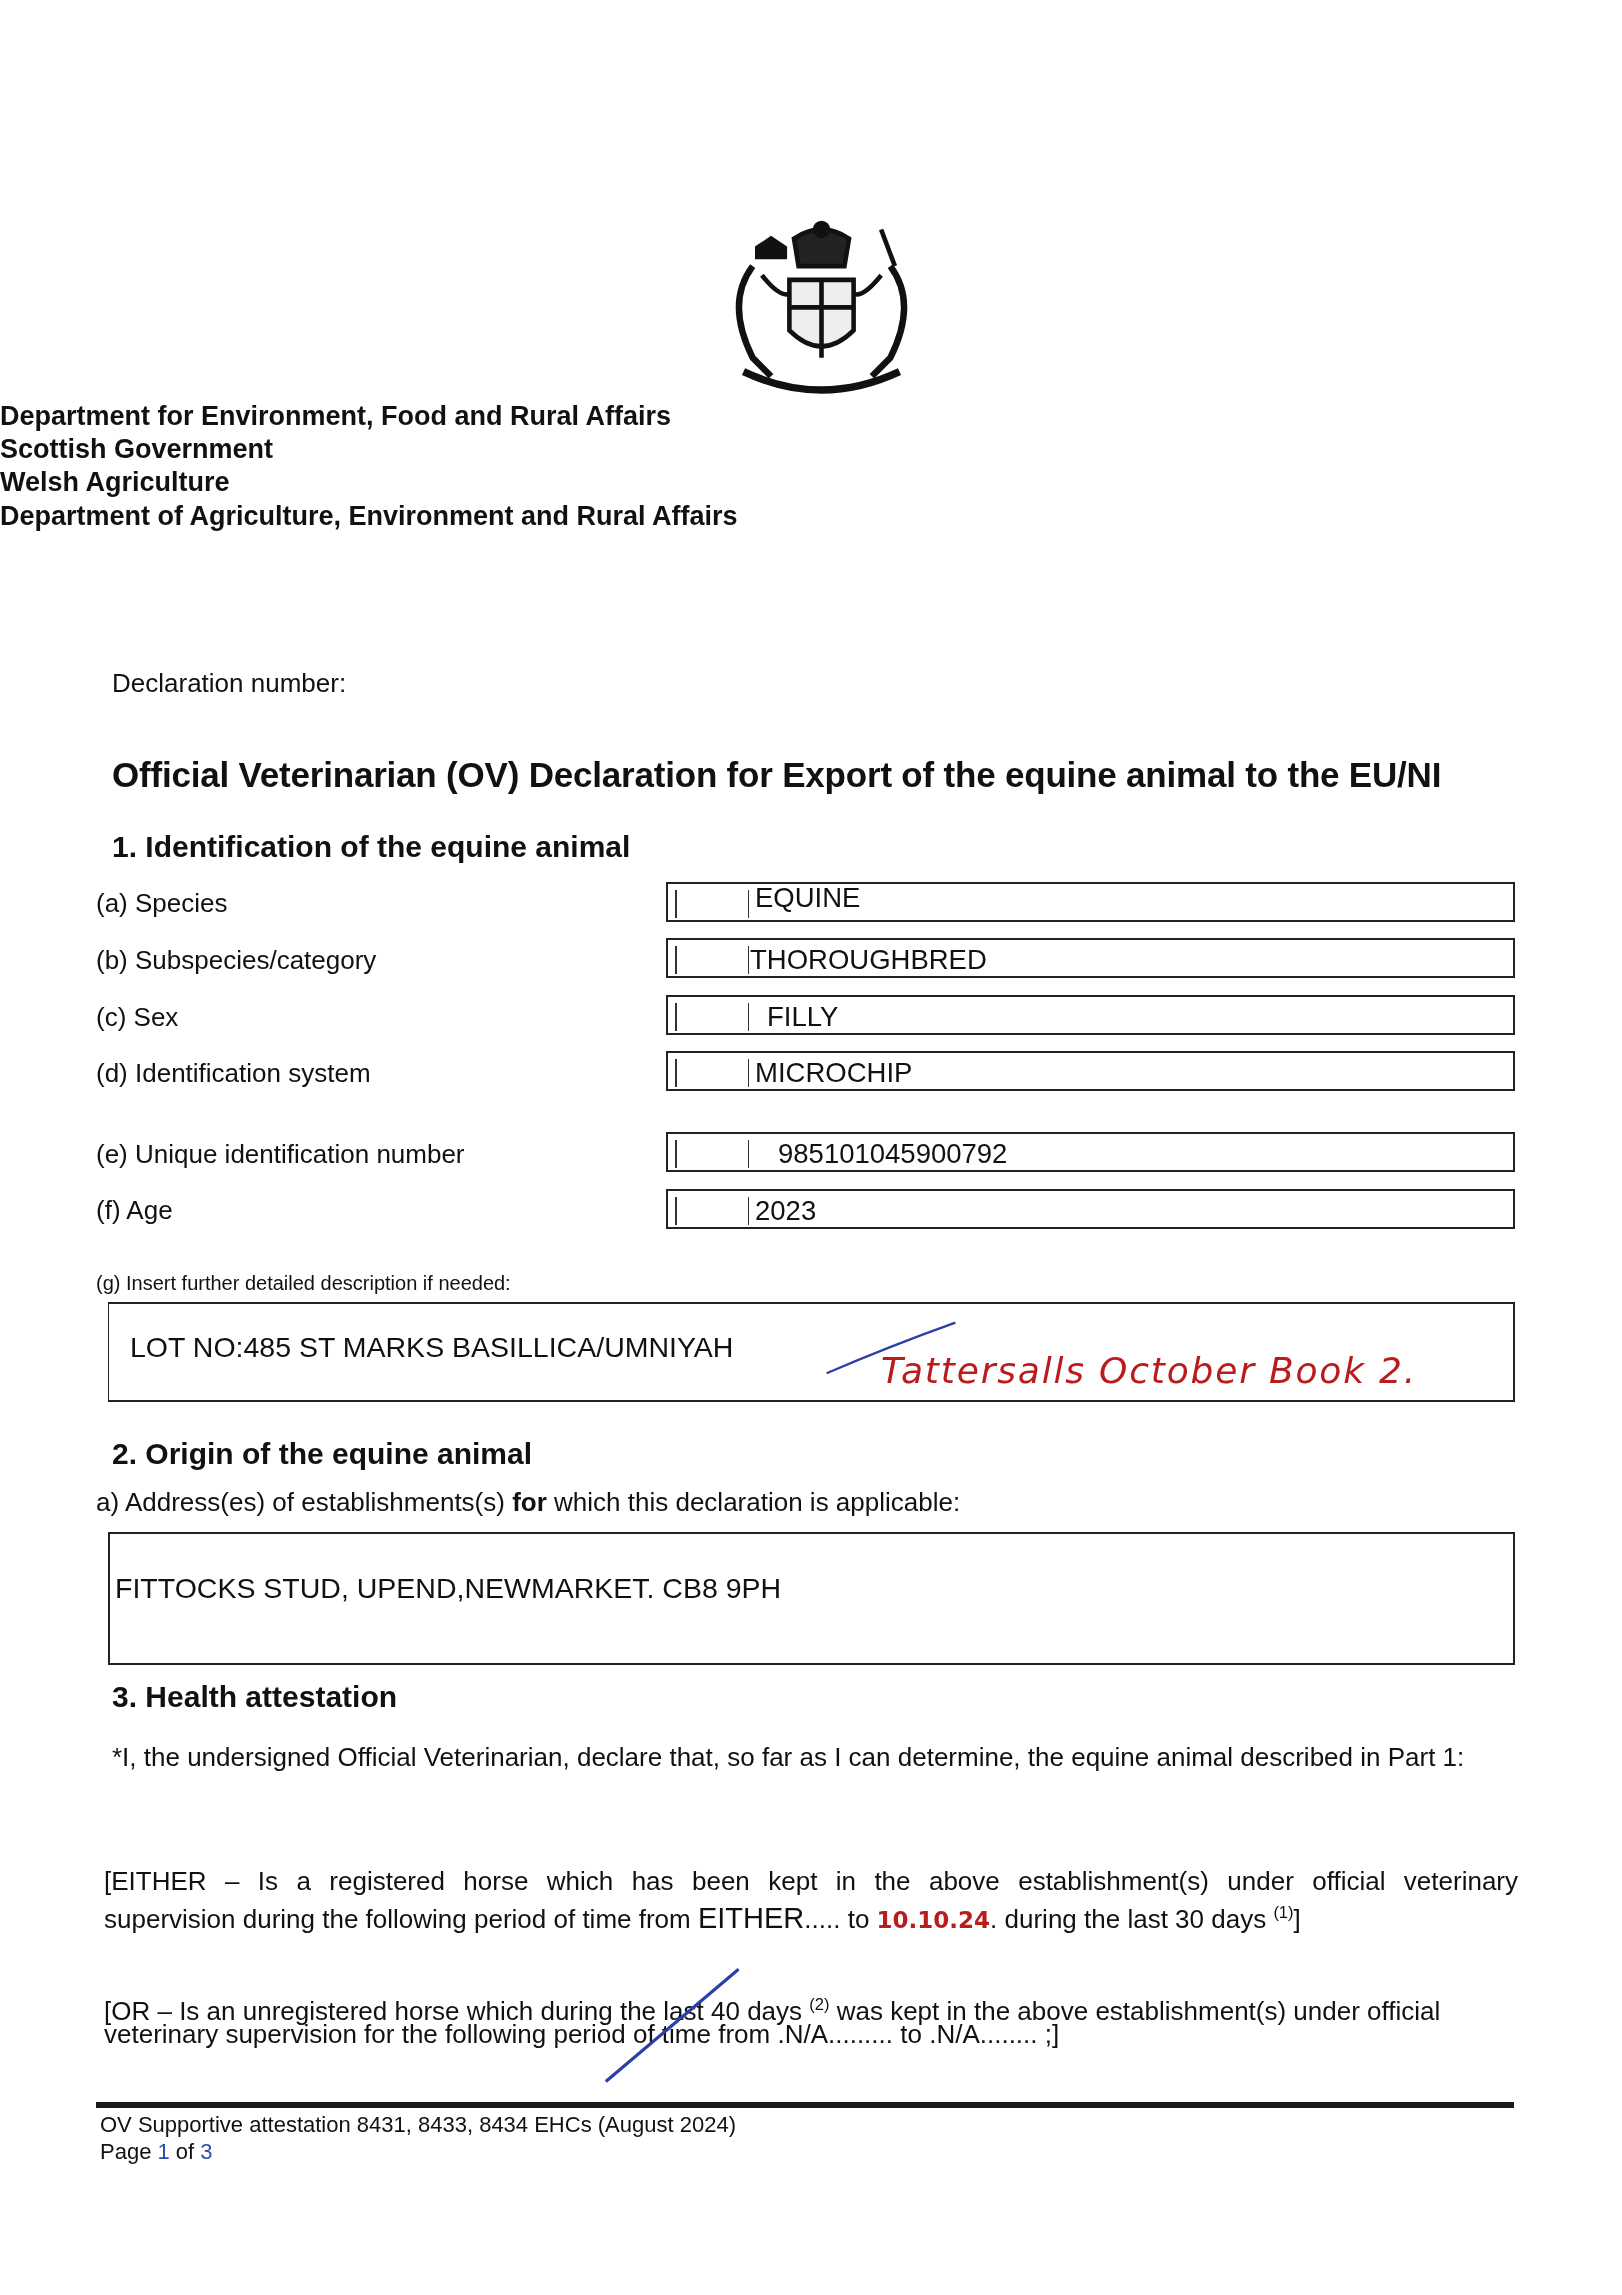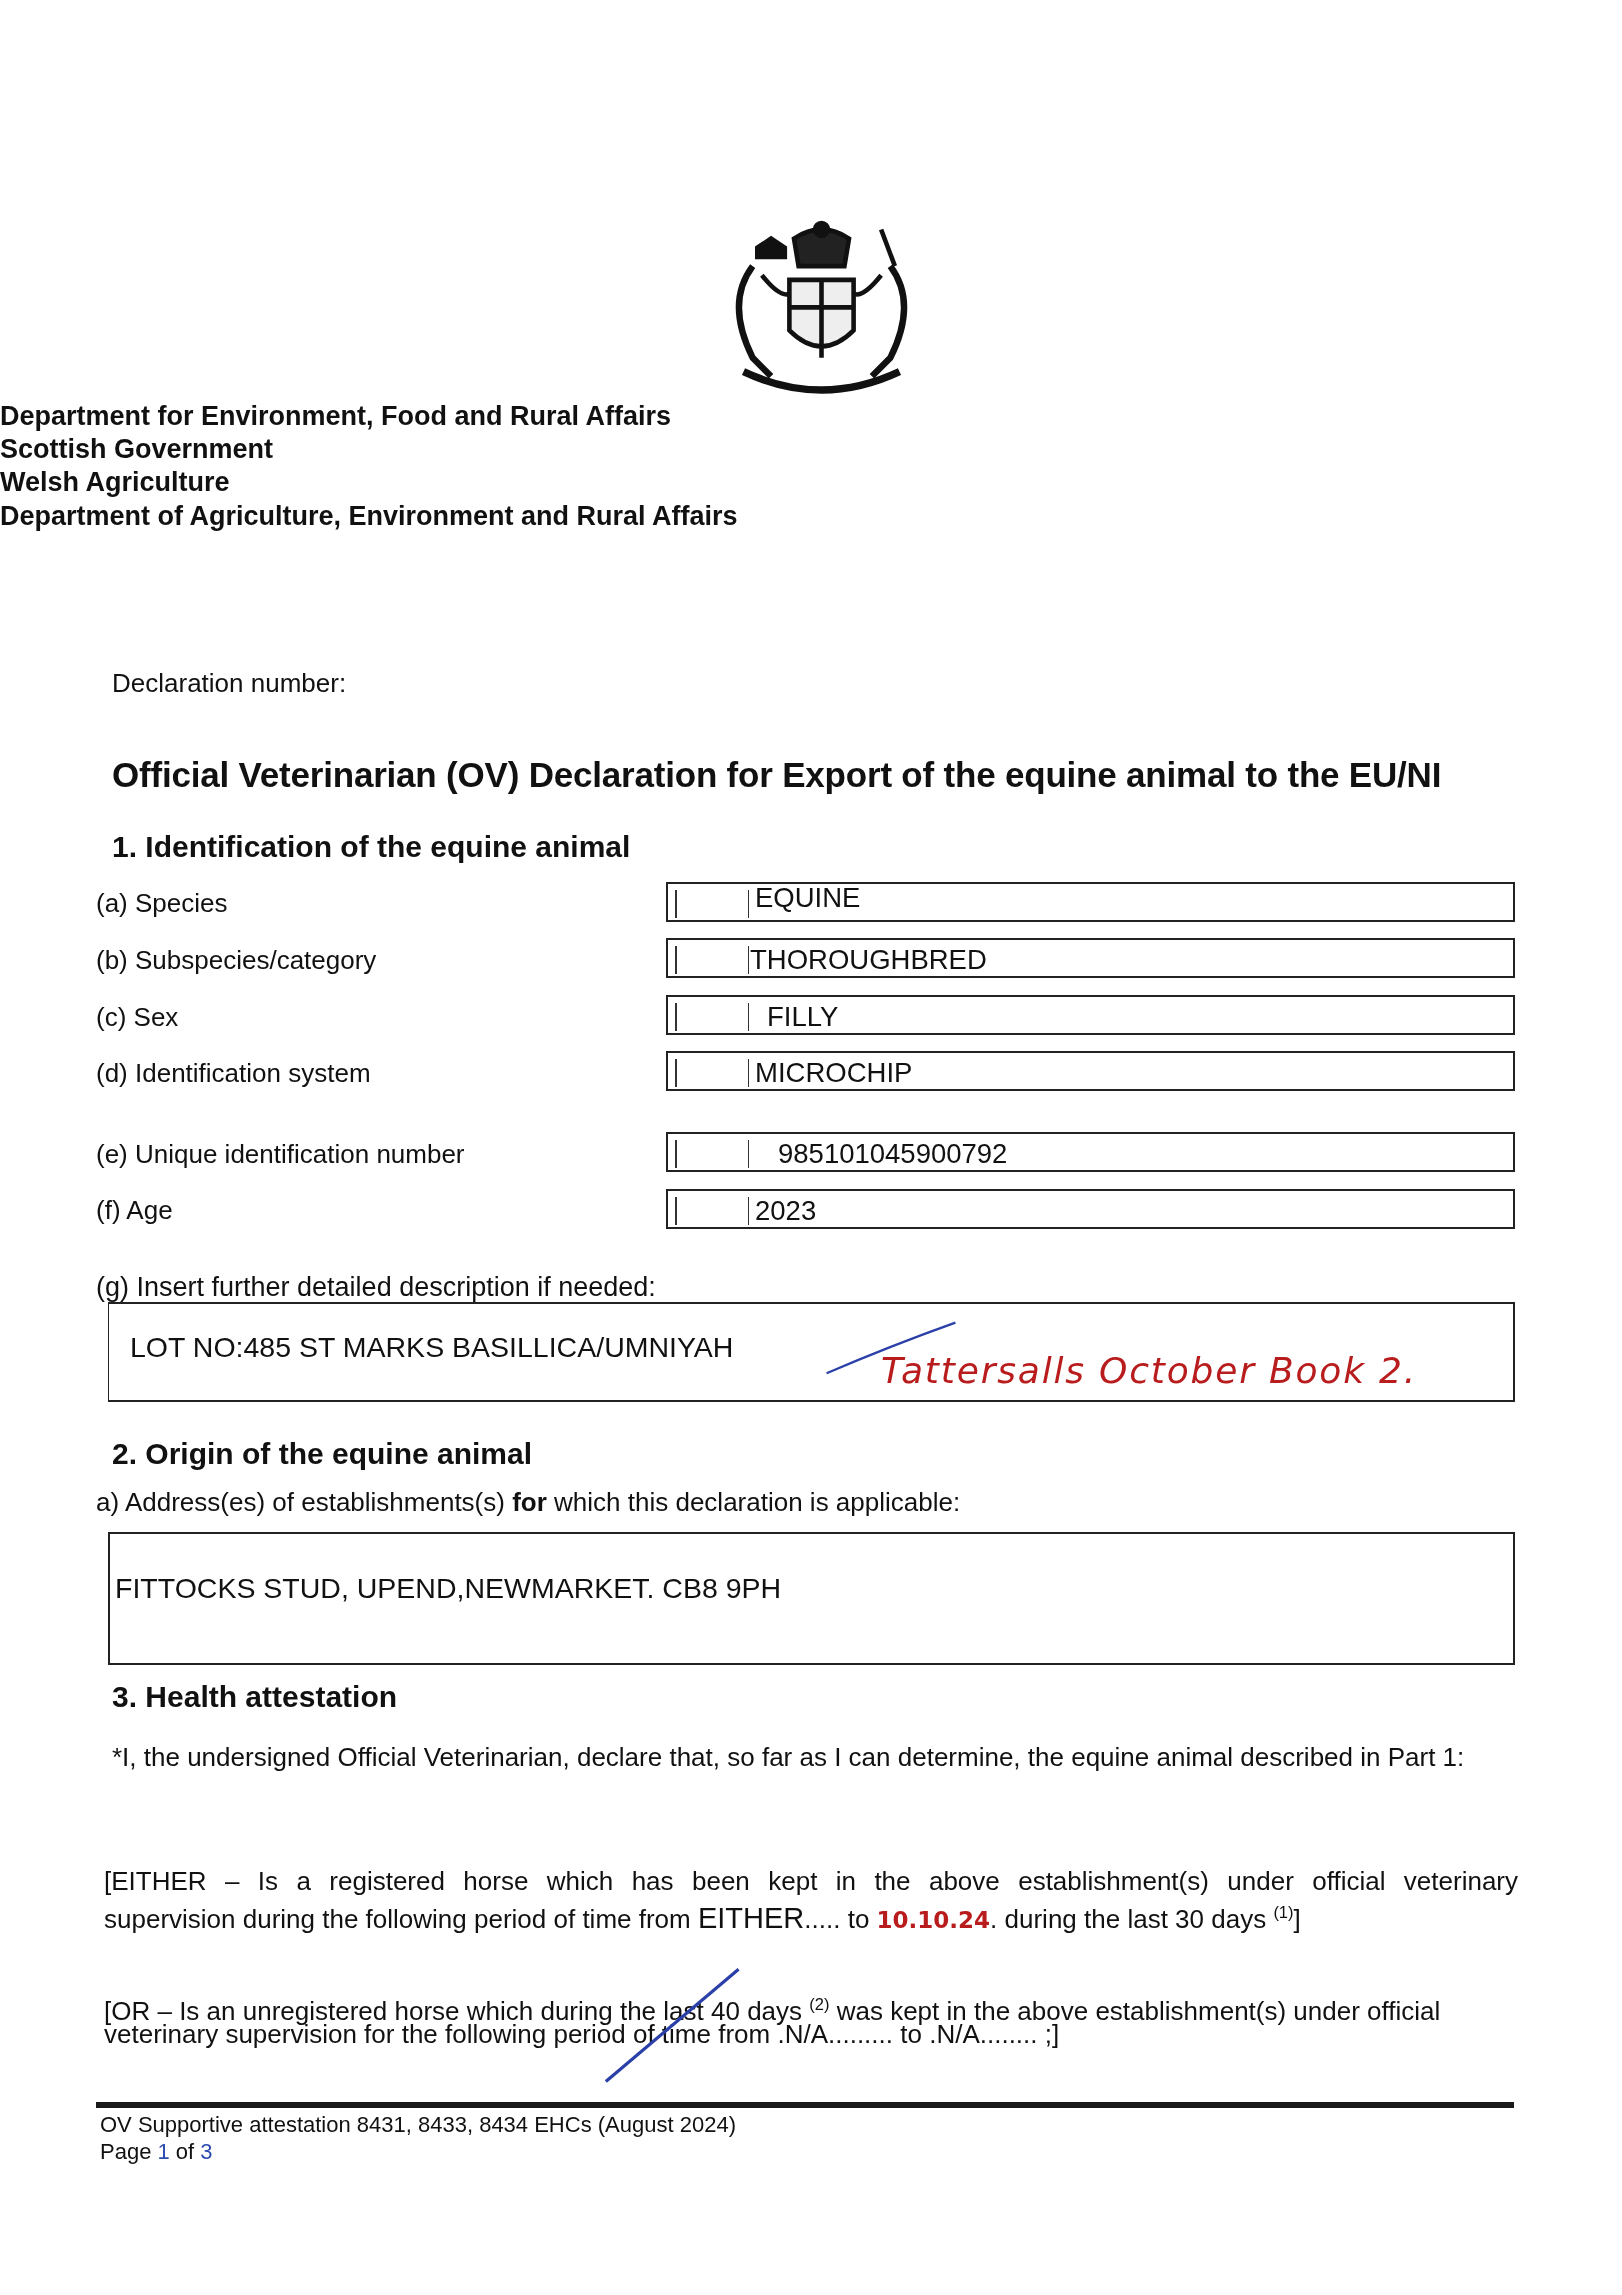--- a/index.html
+++ b/index.html
@@ -92,21 +92,21 @@
   <span class="val" style="left:110px">985101045900792</span>
 </div>
 
 <div class="abs row-label" style="top:1195px">(f) Age</div>
 <div class="abs field" style="top:1189px">
   <span class="tick1"></span>
     <span class="tick2"></span>
   <span class="val">2023</span>
 </div>
 
-<div class="abs row-label" style="top:1272px;font-size:27px">(g) Insert further detailed description if needed:</div>
+<div class="abs row-label" style="top:1272px;font-size:20px">(g) Insert further detailed description if needed:</div>
 <div class="abs desc-box"></div>
 <div class="abs" style="left:130px;top:1331px;font-size:28.5px">LOT NO:485 ST MARKS BASILLICA/UMNIYAH</div>
 <svg class="abs" style="left:822px;top:1318px" width="138" height="60" viewBox="0 0 300 130">
   <path d="M290 10 Q150 60 10 120" stroke="#2a3fa8" stroke-width="5" fill="none"></path>
 </svg>
 <div class="abs hand" style="left:881px;top:1350px;font-size:36px;font-style:italic;letter-spacing:1.8px">Tattersalls October Book 2.</div>
 
 <div class="abs sec-h" style="top:1437px">2. Origin of the equine animal</div>
 <div class="abs row-label" style="top:1487px">
   <span>a) Address(es) of establishments(s) </span><b>for</b><span> which this declaration is applicable:</span>

